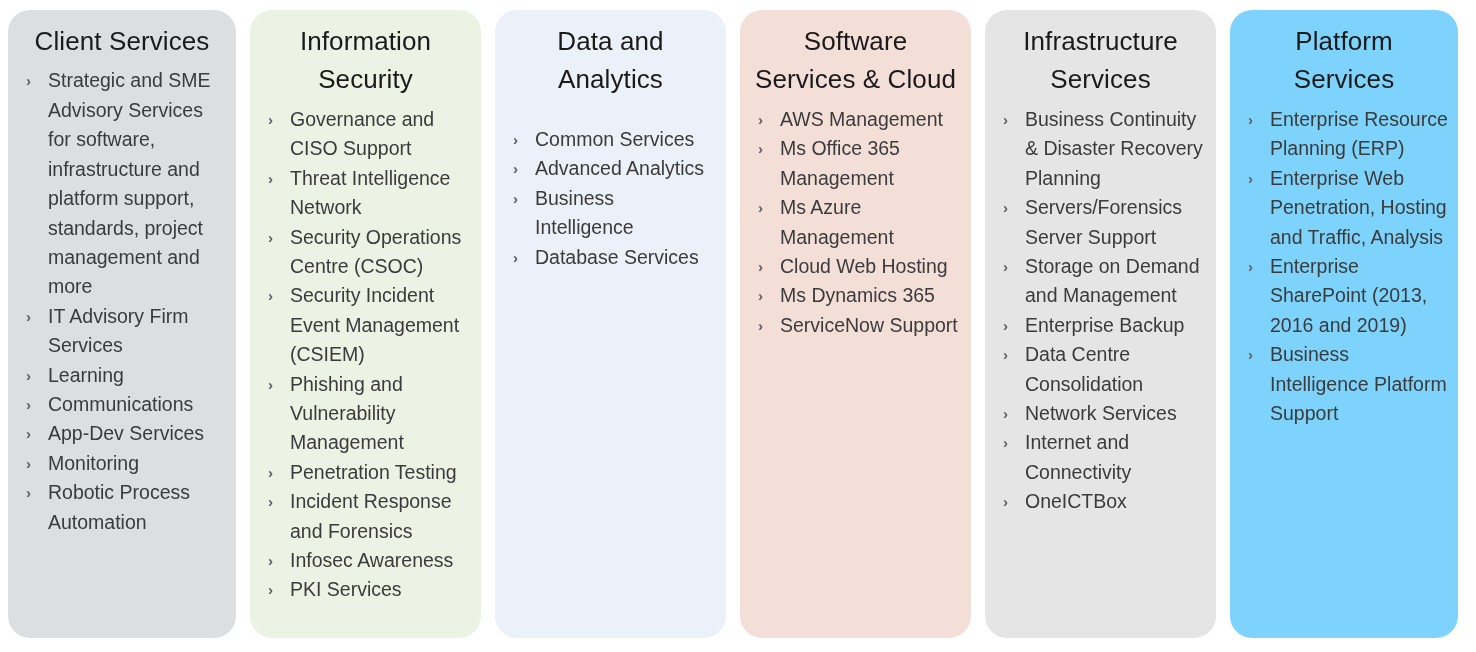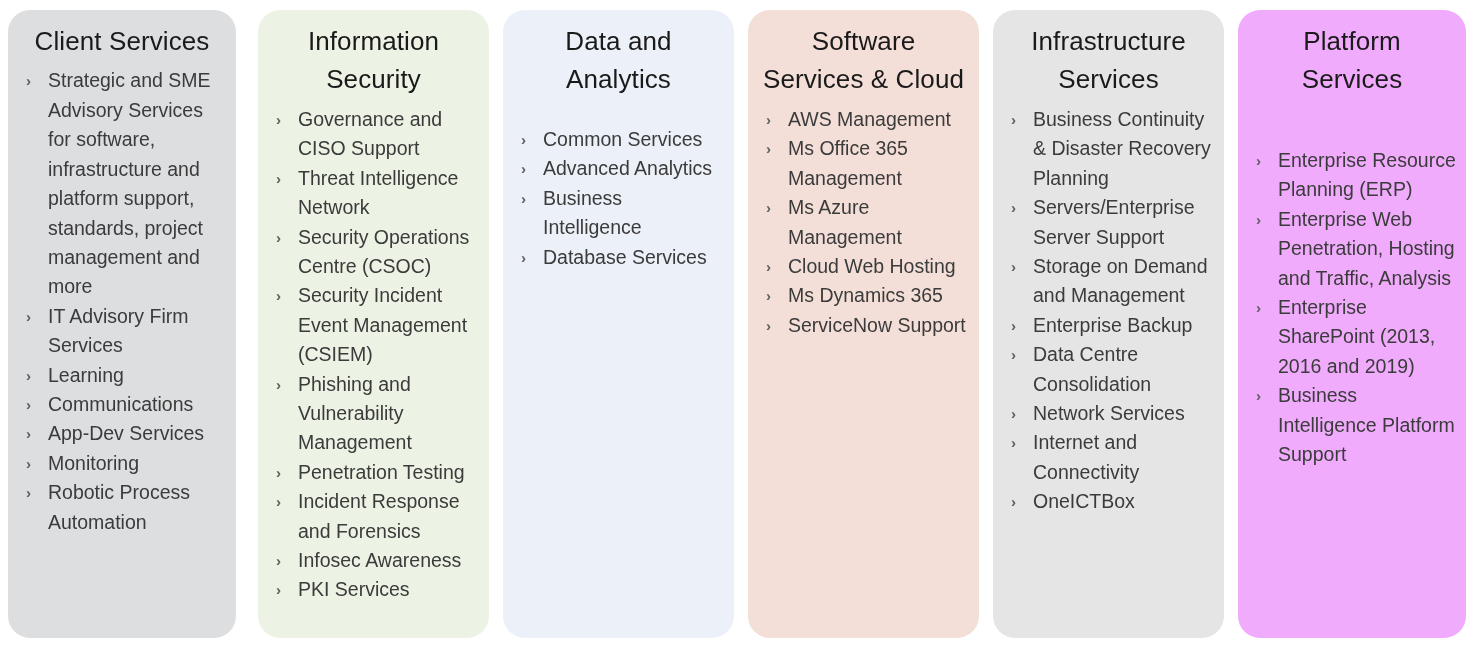--- a/index.html
+++ b/index.html
@@ -63,21 +63,21 @@
     position: absolute;
     left: 8px;
     top: 0;
     color: #5f5f5f;
     font-size: 15px;
     line-height: 29.4px;
     font-weight: 700;
   }
   
   .c1 { flex: 0 0 228px; }
-  .c2 { flex: 0 0 231px; margin-left: 8px; }
+  .c2 { flex: 0 0 231px; }
   .c3 { flex: 0 0 231px; }
   .c4 { flex: 0 0 231px; }
   .c5 { flex: 0 0 231px; }
   .c6 { flex: 0 0 228px; }
 
   .c3 .card-title, .c1 .card-title { }
 </style>
 </head>
 <body>
 
@@ -125,30 +125,30 @@
         <li style="padding-left: 30px; text-indent: 0px;"><span class="chev">›</span><span class="item-text">Ms Azure Management</span></li>
         <li style="padding-left: 30px; text-indent: 0px;"><span class="chev">›</span><span class="item-text">Cloud Web Hosting</span></li>
         <li style="padding-left: 30px; text-indent: 0px;"><span class="chev">›</span><span class="item-text">Ms Dynamics 365</span></li>
         <li style="padding-left: 30px; text-indent: 0px;"><span class="chev">›</span><span class="item-text">ServiceNow Support</span></li>
       </ul>
     </div>
     <div class="card c5" style="background: #e5e5e5;">
       <div class="card-title">Infrastructure Services</div>
       <ul class="card-list">
         <li style="padding-left: 30px; text-indent: 0px;"><span class="chev">›</span><span class="item-text">Business Continuity &amp; Disaster Recovery Planning</span></li>
-        <li style="padding-left: 30px; text-indent: 0px;"><span class="chev">›</span><span class="item-text">Servers/Enterprise Server Support</span></li>
+        <li style="padding-left: 30px; text-indent: 0px;"><span class="chev">›</span><span class="item-text">Servers/Forensics Server Support</span></li>
         <li style="padding-left: 30px; text-indent: 0px;"><span class="chev">›</span><span class="item-text">Storage on Demand and Management</span></li>
         <li style="padding-left: 30px; text-indent: 0px;"><span class="chev">›</span><span class="item-text">Enterprise Backup</span></li>
         <li style="padding-left: 30px; text-indent: 0px;"><span class="chev">›</span><span class="item-text">Data Centre Consolidation</span></li>
         <li style="padding-left: 30px; text-indent: 0px;"><span class="chev">›</span><span class="item-text">Network Services</span></li>
         <li style="padding-left: 30px; text-indent: 0px;"><span class="chev">›</span><span class="item-text">Internet and Connectivity</span></li>
         <li style="padding-left: 30px; text-indent: 0px;"><span class="chev">›</span><span class="item-text">OneICTBox</span></li>
       </ul>
     </div>
-    <div class="card c6" style="background: #f0abfc; gap: 41px;">
+    <div class="card c6" style="background: #7dd3fc;">
       <div class="card-title">Platform Services</div>
       <ul class="card-list">
         <li style="padding-left: 30px; text-indent: 0px;"><span class="chev">›</span><span class="item-text">Enterprise Resource Planning (ERP)</span></li>
         <li style="padding-left: 30px; text-indent: 0px;"><span class="chev">›</span><span class="item-text">Enterprise Web Penetration, Hosting and Traffic, Analysis</span></li>
         <li style="padding-left: 30px; text-indent: 0px;"><span class="chev">›</span><span class="item-text">Enterprise SharePoint (2013, 2016 and 2019)</span></li>
         <li style="padding-left: 30px; text-indent: 0px;"><span class="chev">›</span><span class="item-text">Business Intelligence Platform Support</span></li>
       </ul>
     </div>
   </div>
 

